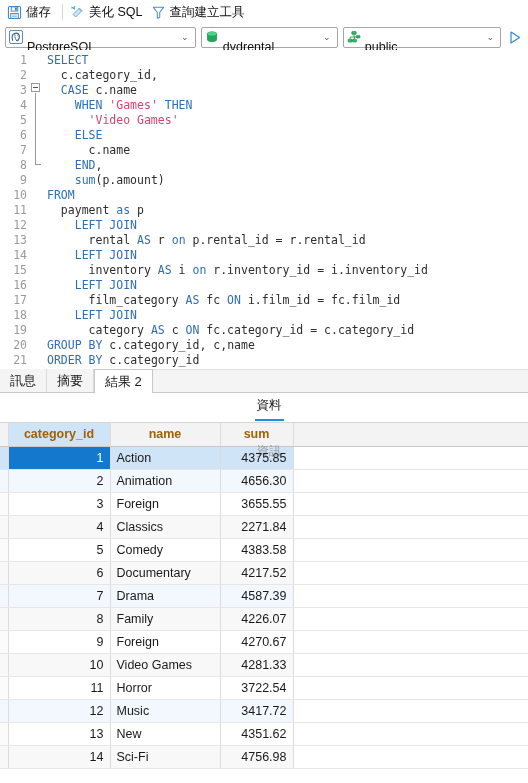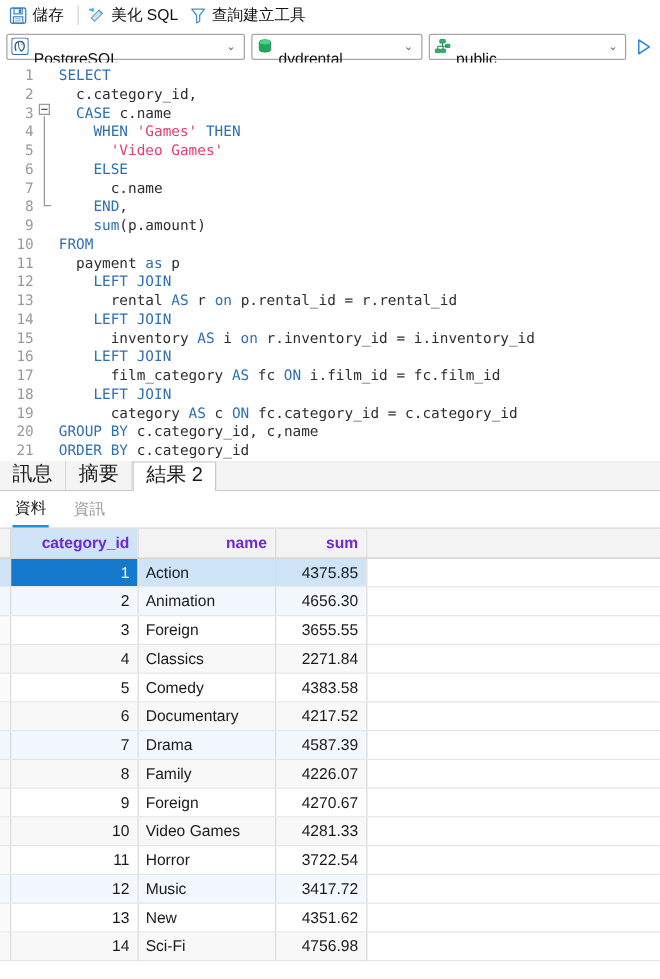--- a/index.html
+++ b/index.html
@@ -133,22 +133,22 @@
   #tabstrip {
     height: 23px;
     display: flex;
     align-items: flex-end;
     background: #f4f4f4;
     border-bottom: 1px solid #c8c8c8;
   }
   .tab {
     height: 23px;
     padding: 0 10px;
-    display: flex; 
-    font-size: 16px;
+    display: flex; align-items: center;
+    font-size: 13px;
     color: #1a1a1a;
     border-right: 1px solid #d8d8d8;
     background: #f4f4f4;
     cursor: default;
     margin-top: 32px;
   }
   .tab.active {
     background: #ffffff;
     border-top: 1px solid #c8c8c8;
     border-left: 1px solid #c8c8c8;
@@ -157,20 +157,21 @@
     height: 24px;
   }
 
   #subtabs {
     height: 29px;
     display: flex;
     align-items: center;
     padding-left: 10px;
     gap: 18px;
     background: #ffffff;
+    flex-direction: column;
   }
   .subtab {
     font-size: 12.5px;
     color: #9a9a9a;
     padding: 4px 2px 5px 2px;
     cursor: default;
   }
   .subtab.active {
     color: #1a1a1a;
     border-bottom: 2px solid #1a90e0;
@@ -188,23 +189,23 @@
     border-right: 1px solid #dcdcdc;
     border-bottom: 1px solid #e6e6e6;
     overflow: hidden;
     white-space: nowrap;
     font-weight: normal;
     cursor: default;
   }
   #grid thead th {
     background: #f3f3f3;
     font-weight: bold;
-    text-align: right;
+    text-align: center;
     border-bottom: 1px solid #c9c9c9;
-    color: #6d28d9;
+    color: #a16207;
   }
   #grid thead th.selhdr { background: #cfe4f7; }
   #grid thead th.rowhdr { background: #f3f3f3; }
   .col-rowhdr { width: 8px; padding: 0 !important; }
   .col-id     { width: 102px; }
   .col-name   { width: 110px; }
   .col-sum    { width: 73px; }
   .col-filler { width: 235px; border-right: none !important; }
   td.num { text-align: right; }
   tr.alt td { background: #f8f8f8; }

